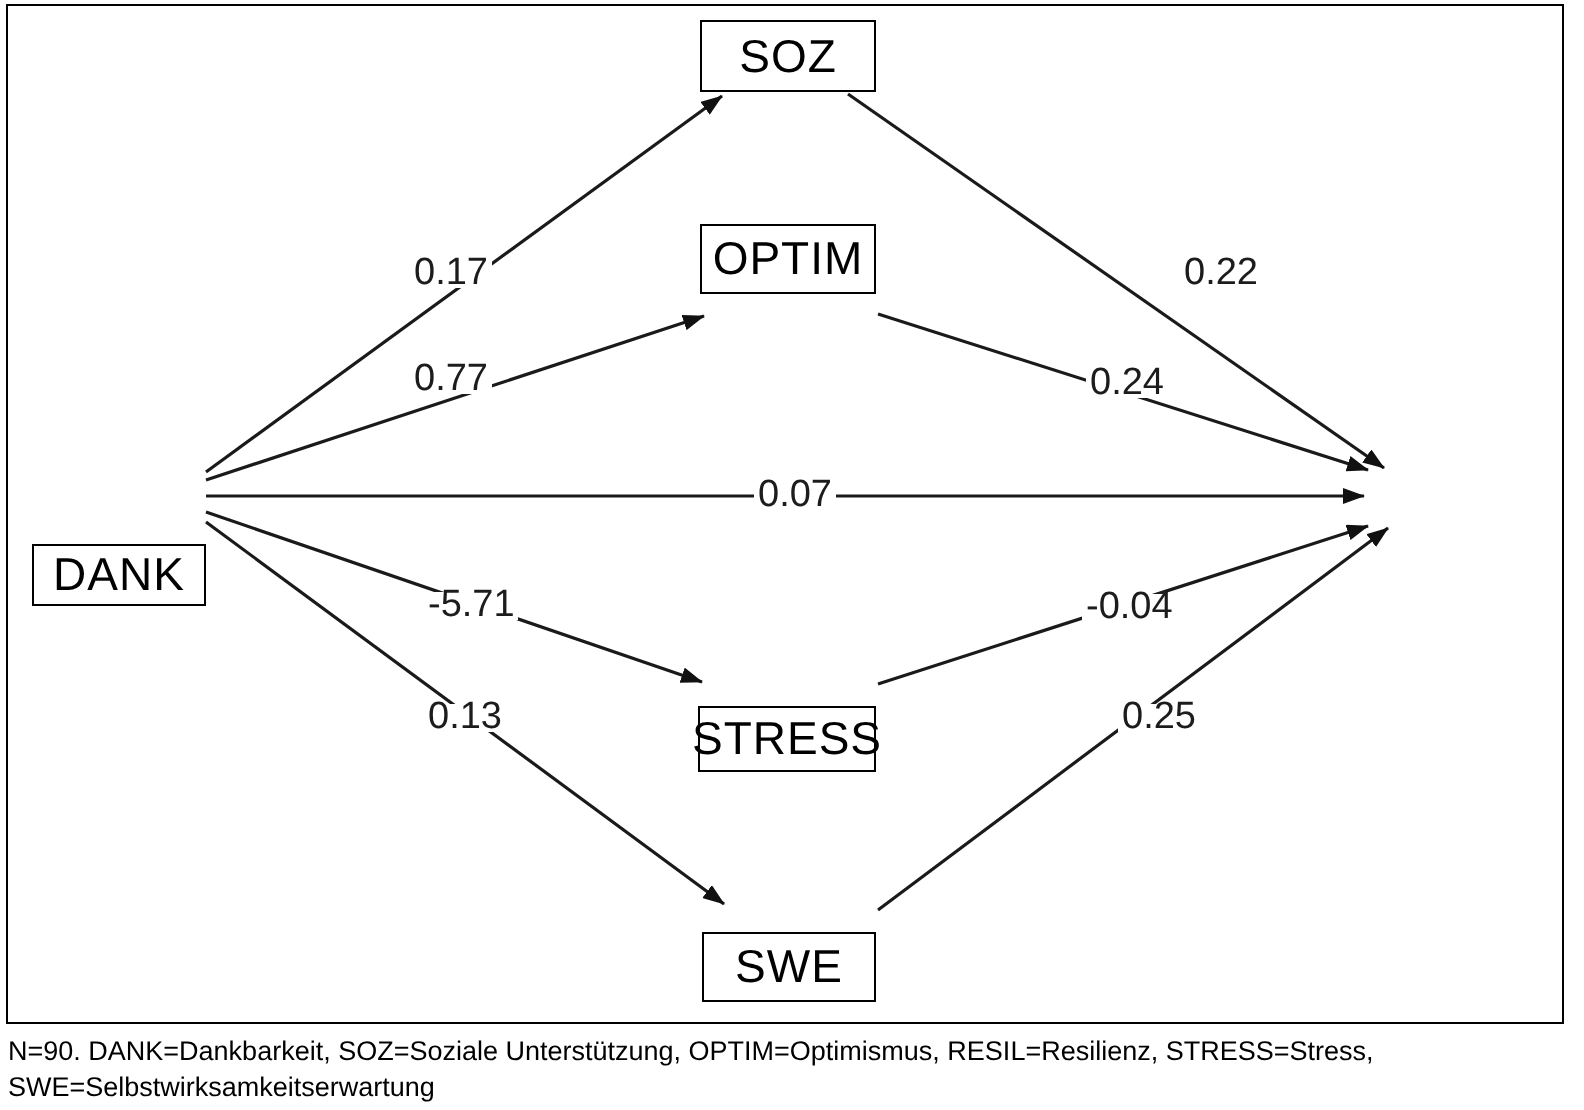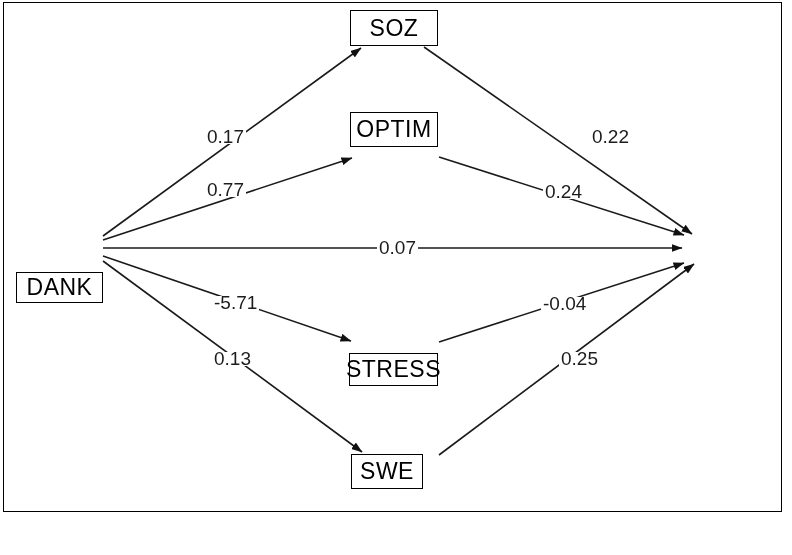--- a/index.html
+++ b/index.html
@@ -49,21 +49,21 @@
     font-size: 23px;
     letter-spacing: 0.5px;
     color: #000000;
     white-space: nowrap;
   }
   #node-soz    { left: 350px; top: 10px;  width: 88px; height: 36px; }
   #node-optim  { left: 350px; top: 112px; width: 88px; height: 35px; }
   #node-dank   { left: 16px;  top: 233px; width: 87px; height: 31px; margin-top: 39px; }
   #node-resil  { left: 683px; top: 231px; width: 86px; height: 33px; }
   #node-stress { left: 349px; top: 342px; width: 89px; height: 33px; margin-top: 11px; }
-  #node-swe    { left: 351px; top: 454px; width: 72px; height: 35px; }
+  #node-swe    { left: 351px; top: 466px; width: 87px; height: 35px; }
 
   
   .path-label {
     position: absolute;
     font-size: 19px;
     color: #1c1c1c;
     background: #ffffff;
     padding: 0 2px;
     white-space: nowrap;
     line-height: 14px;
@@ -134,14 +134,18 @@
   <div class="path-label" id="lbl-dank-soz">0.17</div>
   <div class="path-label" id="lbl-dank-optim">0.77</div>
   <div class="path-label" id="lbl-dank-resil">0.07</div>
   <div class="path-label" id="lbl-dank-stress">-5.71</div>
   <div class="path-label" id="lbl-dank-swe">0.13</div>
   <div class="path-label" id="lbl-soz-resil">0.22</div>
   <div class="path-label" id="lbl-optim-resil">0.24</div>
   <div class="path-label" id="lbl-stress-resil">-0.04</div>
   <div class="path-label" id="lbl-swe-resil">0.25</div>
 
+  <div id="caption">
+    <div>N=90. DANK=Dankbarkeit, SOZ=Soziale Unterstützung, OPTIM=Optimismus, RESIL=Resilienz, STRESS=Stress,</div>
+    <div>SWE=Selbstwirksamkeitserwartung</div>
+  </div>
 
 </div>
 
 </body></html>

